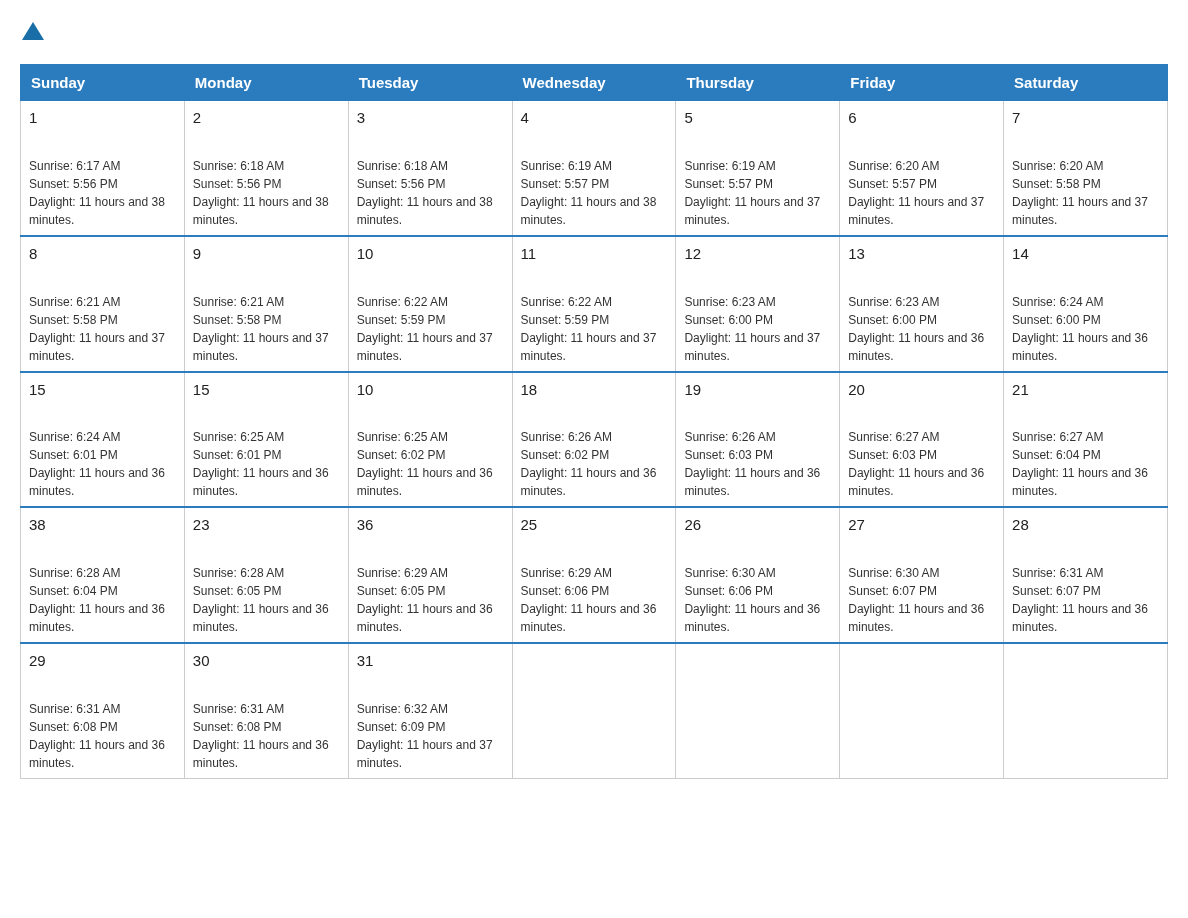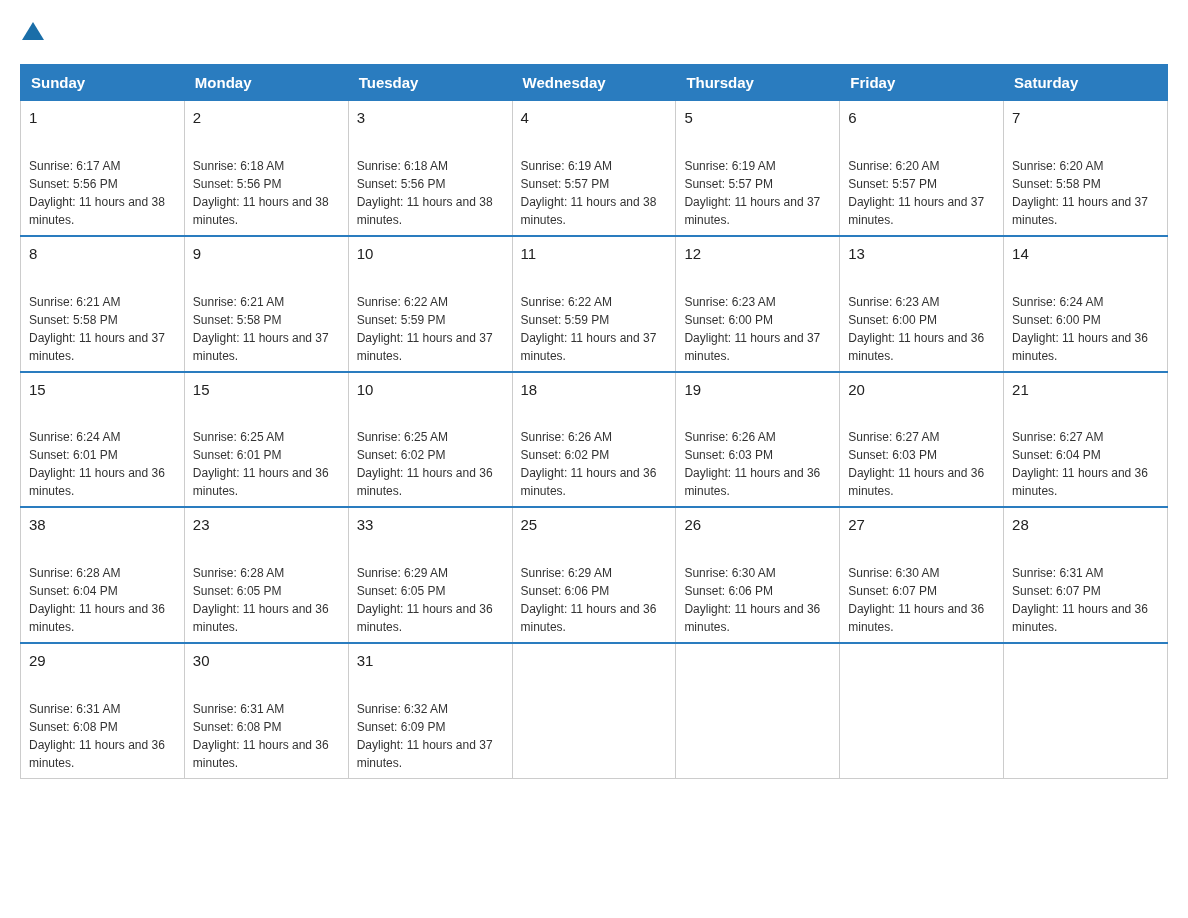--- a/index.html
+++ b/index.html
@@ -246,21 +246,21 @@
       <tr>
         <td>
           <span class="day-number">38</span>
           <div class="day-info">Sunrise: 6:28 AM<br>Sunset: 6:04 PM<br>Daylight: 11 hours and 36 minutes.</div>
         </td>
         <td>
           <span class="day-number">23</span>
           <div class="day-info">Sunrise: 6:28 AM<br>Sunset: 6:05 PM<br>Daylight: 11 hours and 36 minutes.</div>
         </td>
         <td>
-          <span class="day-number">33</span>
+          <span class="day-number">36</span>
           <div class="day-info">Sunrise: 6:29 AM<br>Sunset: 6:05 PM<br>Daylight: 11 hours and 36 minutes.</div>
         </td>
         <td>
           <span class="day-number">25</span>
           <div class="day-info">Sunrise: 6:29 AM<br>Sunset: 6:06 PM<br>Daylight: 11 hours and 36 minutes.</div>
         </td>
         <td>
           <span class="day-number">26</span>
           <div class="day-info">Sunrise: 6:30 AM<br>Sunset: 6:06 PM<br>Daylight: 11 hours and 36 minutes.</div>
         </td>

